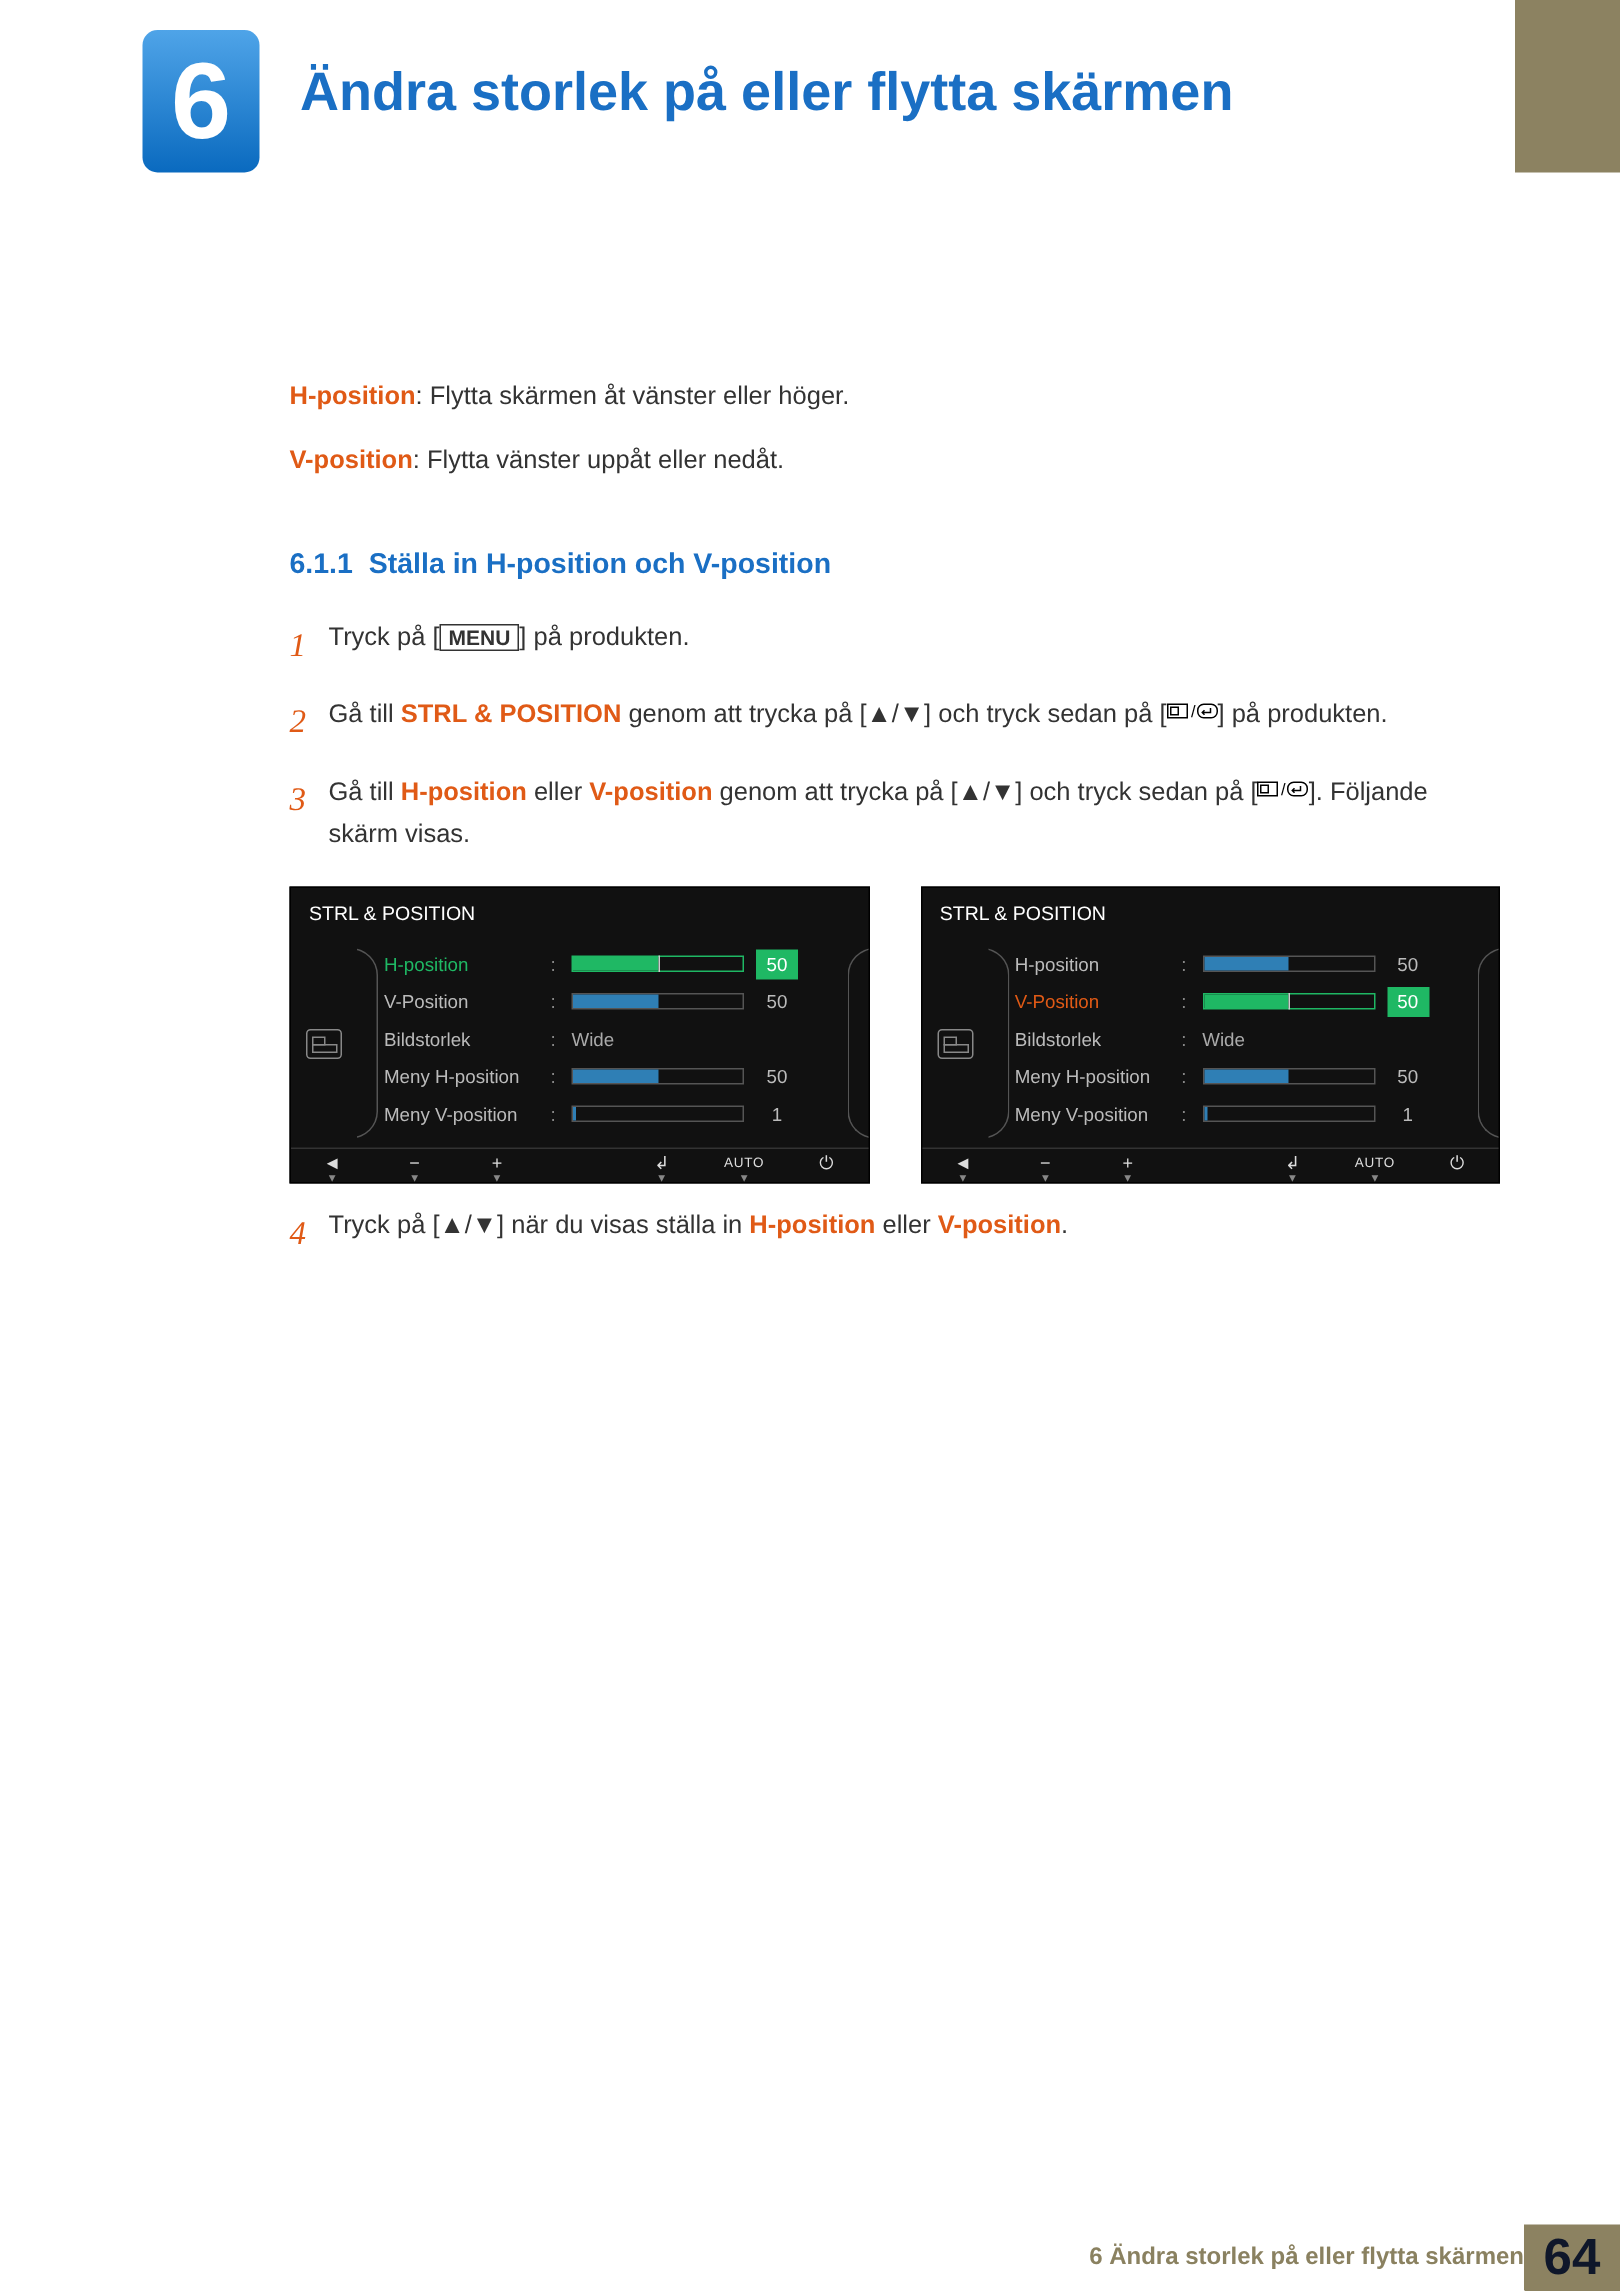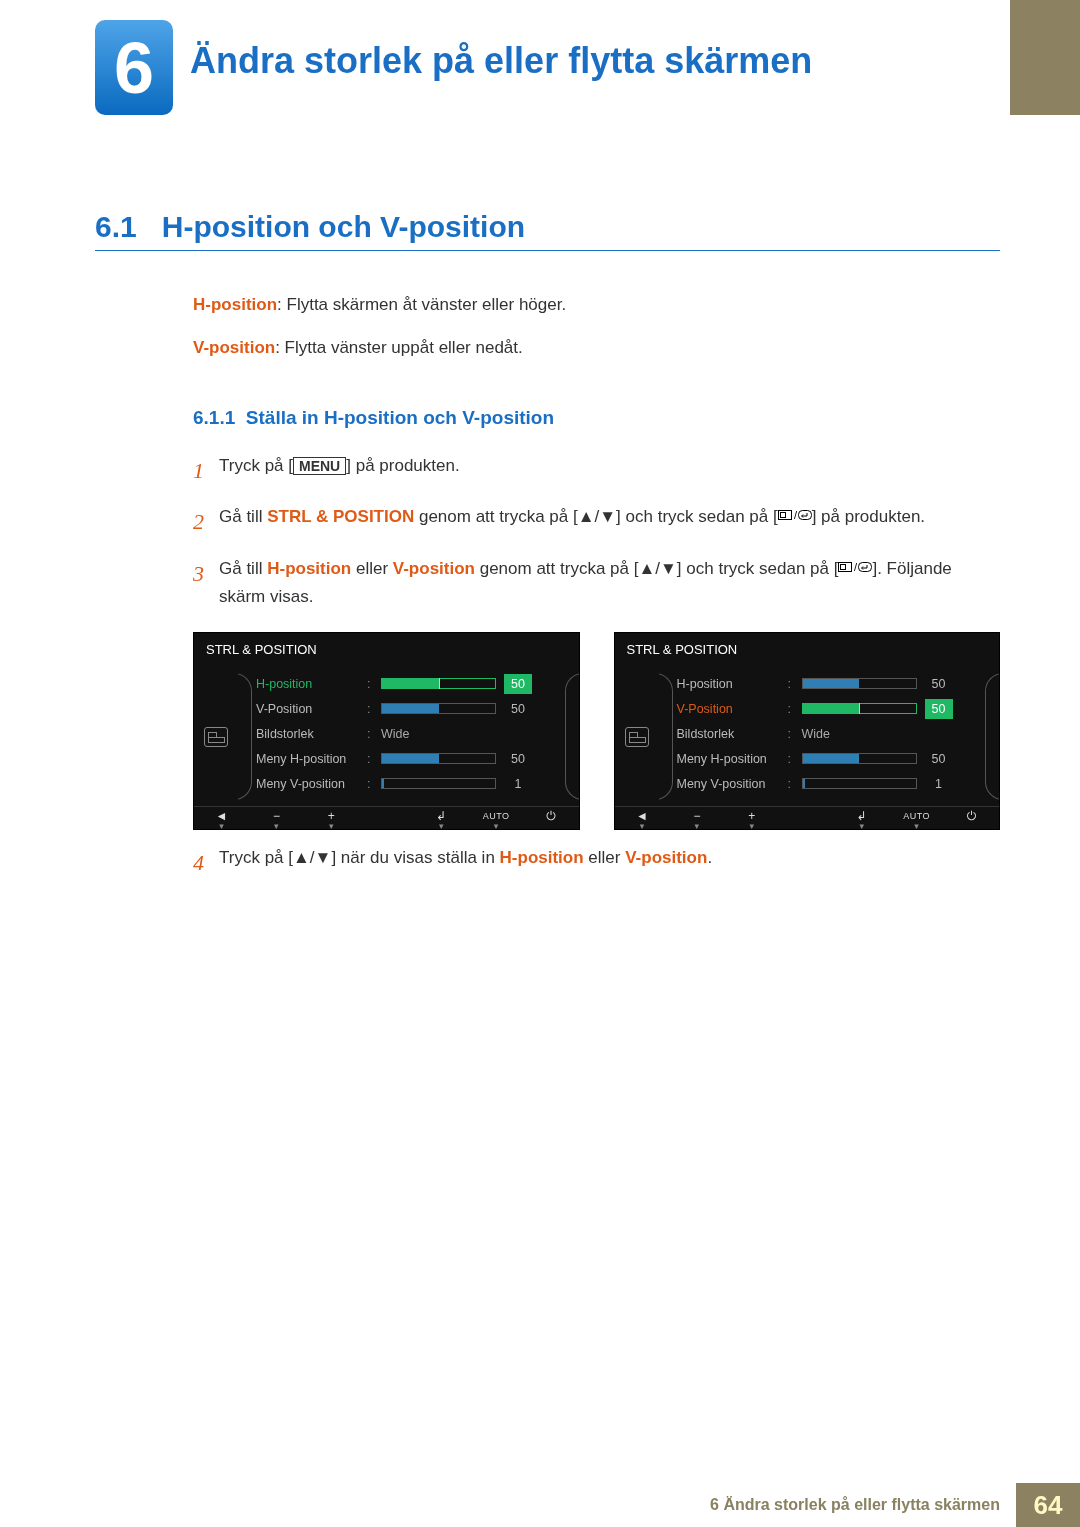--- a/index.html
+++ b/index.html
@@ -23,21 +23,21 @@
     width: 78px; height: 95px;
     border-radius: 10px;
     background: linear-gradient(to bottom, #4fa4e8, #0a6abf);
     color: #fff;
     font-size: 72px;
     font-weight: bold;
     display:flex; align-items:center; justify-content:center;
   }
   .chapter-title {
     position: absolute;
-    left: 190px; top: 40px;
+    left: 200px; top: 40px;
     font-size: 36px;
     font-weight: bold;
     color: #1a6fc4;
   }
   .section { position:absolute; left:95px; top:210px; right:80px; }
   .sec-head {
     font-size: 30px;
     font-weight: bold;
     color: #1a6fc4;
     border-bottom: 1px solid #1a6fc4;
@@ -105,42 +105,38 @@
   .osd-fbtn .downcaret{ display:block; font-size:9px; color:#888; line-height:6px;}
   .osd-fbtn .sym{font-size:12px;display:block;line-height:13px;}
   .osd-fbtn.auto .sym{font-size:9px;letter-spacing:0.5px;}
 
   .footer {
     position:absolute; left:0; right:0; bottom:0;
     display:flex; justify-content:flex-end; align-items:stretch;
     height:44px;
   }
   .footer-text{
-    display:flex; align-items:center; padding-right:16px;
+    display:flex; align-items:center; 
     font-size:16px; color:#8a8160; font-weight:bold;
   }
   .footer-page{
-    background:#8c8261; color:#fef9c3; font-size:26px; font-weight:bold;
+    background:#8c8261; color:#0f172a; font-size:34px; font-weight:bold;
     width:64px; display:flex; align-items:center; justify-content:center;
   }
   .sp{margin-top:16px;}
 </style>
 </head>
 <body>
 
 <div class="right-band"></div>
 
 <div class="chapter-badge">6</div>
 <div class="chapter-title">Ändra storlek på eller flytta skärmen</div>
 
 <div class="section">
-  <div class="sec-head">
-    <span>6.1</span>&nbsp;&nbsp;
-    <span>H-position och V-position</span>
-  </div>
 
   <div class="body-block">
     <p>
       <span class="term-orange">H-position</span><span>: Flytta skärmen åt vänster eller höger.</span>
     </p>
     <p class="sp">
       <span class="term-orange">V-position</span><span>: Flytta vänster uppåt eller nedåt.</span>
     </p>
 
     <div class="subsec-head">

